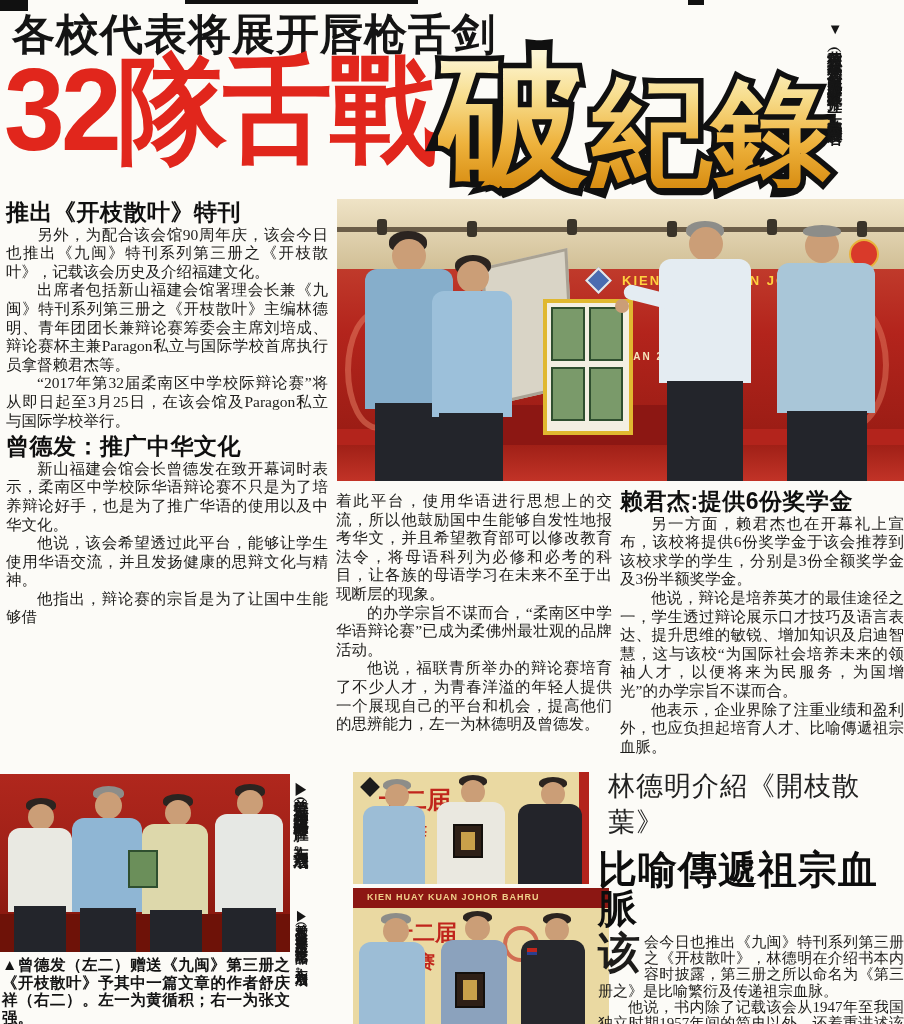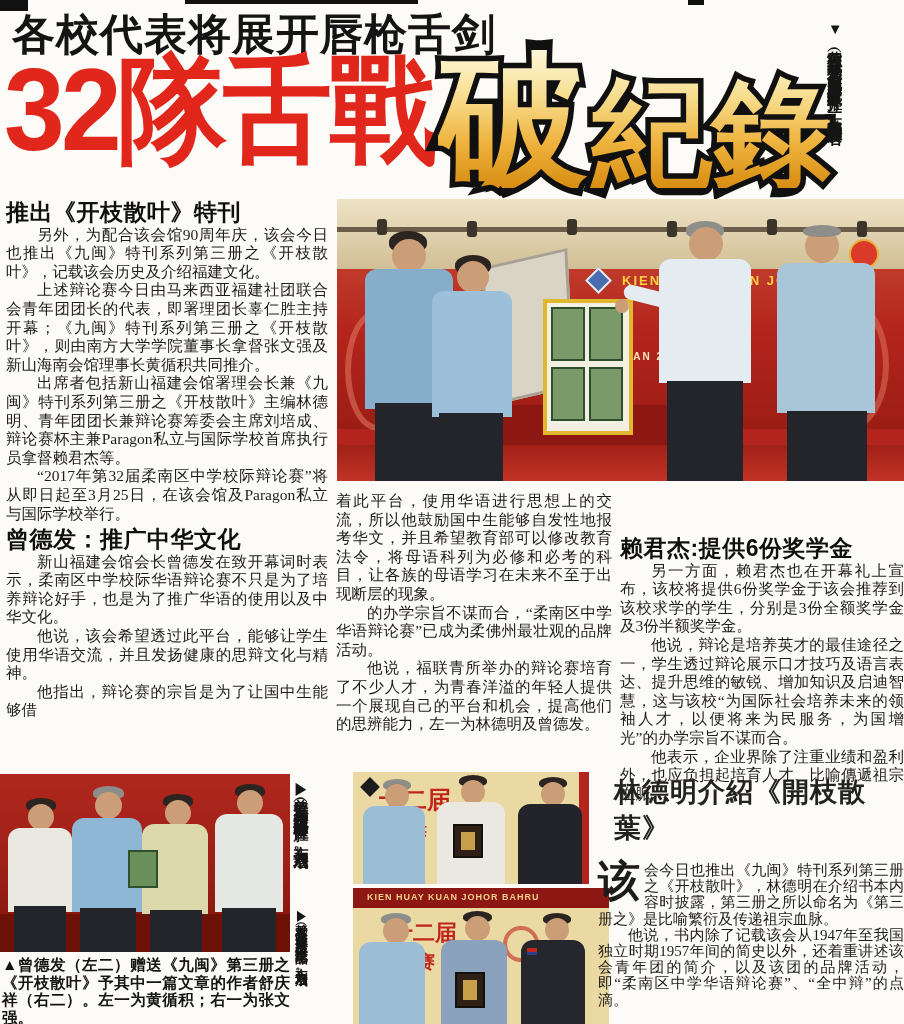--- a/index.html
+++ b/index.html
@@ -33,21 +33,21 @@
   .vcap-b{left:294px;top:900px;height:124px;font-size:12.5px;line-height:14.5px;letter-spacing:1.5px;}
 
   
   .col{font-size:15.5px;line-height:18.6px;text-align:justify;}
   .col p{margin:0;text-indent:2em;}
   .col p.cont{text-indent:0;}
   .col h3{margin:7px 0 4px 0;font-family:"Liberation Sans",sans-serif;font-weight:700;
           font-size:23px;color:#0f0f0f;text-indent:0;letter-spacing:.5px;}
   .col-left{left:6px;top:196px;width:322px;}
   .col-mid{left:336px;top:492px;width:276px;}
-  .col-right{left:620px;top:492px;width:284px;margin-top:47px;}
+  .col-right{left:620px;top:492px;width:284px;}
 
   
   .photo{overflow:hidden;background:#b3241c;}
   .ph-main{left:337px;top:199px;width:567px;height:282px;}
   .ph-bl{left:0;top:774px;width:290px;height:178px;}
   .ph-m1{left:353px;top:772px;width:236px;height:112px;}
   .ph-m2{left:353px;top:888px;width:256px;height:136px;}
   .skin{background:#cb9e77;border-radius:50%;}
   .hairD{background:#2b2420;border-radius:50% 50% 40% 40%;}
   .hairG{background:#8d8d89;border-radius:50% 50% 40% 40%;}
@@ -58,21 +58,21 @@
   .banner-latin{font-family:"Liberation Sans",sans-serif;font-weight:700;color:#ffd23f;
                 letter-spacing:2px;white-space:nowrap;}
   .redfrag{font-family:"Liberation Sans",sans-serif;font-weight:700;color:#c0251c;white-space:nowrap;}
 
   
   .cap-bl{left:2px;top:956px;width:288px;font-family:"Liberation Sans",sans-serif;font-weight:700;
           font-size:15.5px;line-height:17.6px;text-align:justify;color:#141414;}
 
   
   .feature{left:598px;top:758px;width:306px;}
-  .f-kicker{margin:16px;font-family:"Liberation Serif",serif;font-weight:700;font-size:27px;
+  .f-kicker{margin:10px;font-family:"Liberation Serif",serif;font-weight:400;font-size:27px;
             letter-spacing:1px;color:#222;}
   .f-head{margin:2px 0 6px 0;font-family:"Liberation Sans",sans-serif;font-weight:900;
           font-size:39px;line-height:1;color:#0d0d0d;letter-spacing:1px;}
   .f-body{font-size:15px;line-height:16.2px;text-align:justify;}
   .f-body p{margin:0;text-indent:2em;}
   .f-body p.first{text-indent:0;}
   .dropcap{float:left;font-family:"Liberation Sans",sans-serif;font-weight:700;font-size:42px;
            line-height:34px;padding:2px 4px 0 0;}
 </style>
 </head>
@@ -140,21 +140,20 @@
     <div class="abs pants" style="left:330px;top:182px;width:76px;height:100px;"></div>
     <div class="abs skin" style="left:468px;top:30px;width:34px;height:34px;"></div>
     <div class="abs hairG" style="left:466px;top:26px;width:38px;height:12px;"></div>
     <div class="abs shirt" style="left:440px;top:64px;width:98px;height:150px;background:#a9c6d8;"></div>
     <div class="abs pants" style="left:450px;top:212px;width:80px;height:70px;"></div>
   </div>
 
   <div class="abs col col-left">
     <h3>推出《开枝散叶》特刊</h3>
     <p>另外，为配合该会馆90周年庆，该会今日也推出《九闽》特刊系列第三册之《开枝散叶》，记载该会历史及介绍福建文化。</p>
-    <p>上述辩论赛今日由马来西亚福建社团联合会青年团团长的代表，即署理团长辜仁胜主持开幕；《九闽》特刊系列第三册之《开枝散叶》，则由南方大学学院董事长拿督张文强及新山海南会馆理事长黄循积共同推介。</p>
     <p>出席者包括新山福建会馆署理会长兼《九闽》特刊系列第三册之《开枝散叶》主编林德明、青年团团长兼辩论赛筹委会主席刘培成、辩论赛杯主兼Paragon私立与国际学校首席执行员拿督赖君杰等。</p>
     <p>“2017年第32届柔南区中学校际辩论赛”将从即日起至3月25日，在该会馆及Paragon私立与国际学校举行。</p>
     <h3>曾德发：推广中华文化</h3>
     <p>新山福建会馆会长曾德发在致开幕词时表示，柔南区中学校际华语辩论赛不只是为了培养辩论好手，也是为了推广华语的使用以及中华文化。</p>
     <p>他说，该会希望透过此平台，能够让学生使用华语交流，并且发扬健康的思辩文化与精神。</p>
     <p>他指出，辩论赛的宗旨是为了让国中生能够借</p>
   </div>
 
   <div class="abs col col-mid">
     <p class="cont">着此平台，使用华语进行思想上的交流，所以他鼓励国中生能够自发性地报考华文，并且希望教育部可以修改教育法令，将母语科列为必修和必考的科目，让各族的母语学习在未来不至于出现断层的现象。</p>
@@ -226,20 +225,21 @@
     <div class="abs shirt" style="left:88px;top:52px;width:66px;height:84px;background:#8ba2bd;"></div>
     <div class="abs plaque" style="left:102px;top:84px;width:26px;height:32px;"></div>
     <div class="abs hairD" style="left:190px;top:25px;width:28px;height:12px;"></div>
     <div class="abs skin" style="left:192px;top:30px;width:24px;height:24px;"></div>
     <div class="abs shirt" style="left:168px;top:52px;width:64px;height:84px;background:#26272c;"></div>
     <div class="abs" style="left:174px;top:60px;width:10px;height:7px;background:linear-gradient(180deg,#c0251c 50%,#2a3f8f 50%);"></div>
   </div>
 
   <div class="abs feature">
     <h2 class="f-kicker">林德明介紹《開枝散葉》</h2>
+    <h1 class="f-head">比喻傳遞祖宗血脈</h1>
     <div class="f-body">
       <p class="first"><span class="dropcap">该</span><span>会今日也推出《九闽》特刊系列第三册之《开枝散叶》，林德明在介绍书本内容时披露，第三册之所以命名为《第三册之》是比喻繁衍及传递祖宗血脉。</span></p>
       <p>他说，书内除了记载该会从1947年至我国独立时期1957年间的简史以外，还着重讲述该会青年团的简介，以及该团的品牌活动，即“柔南区中学华语辩论赛”、“全中辩”的点滴。</p>
 
     </div>
   </div>
 
 </div>
 
 </body></html>

